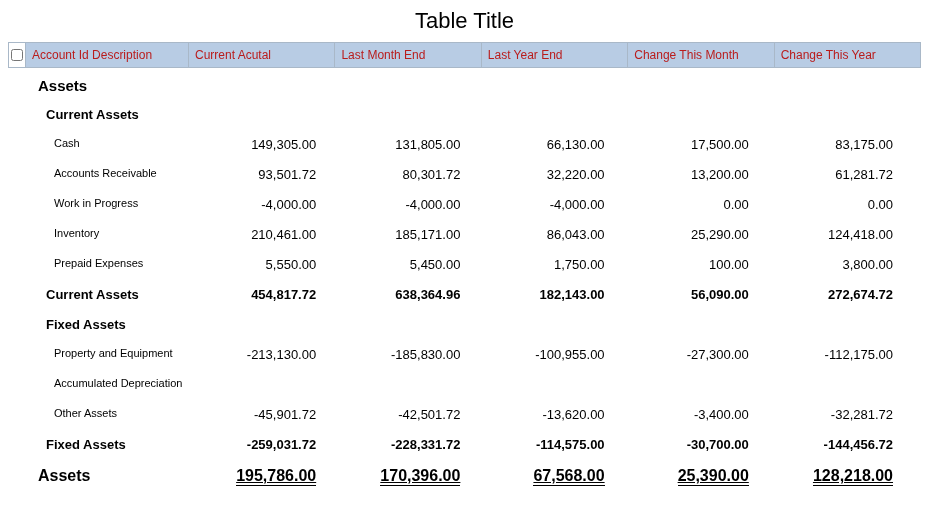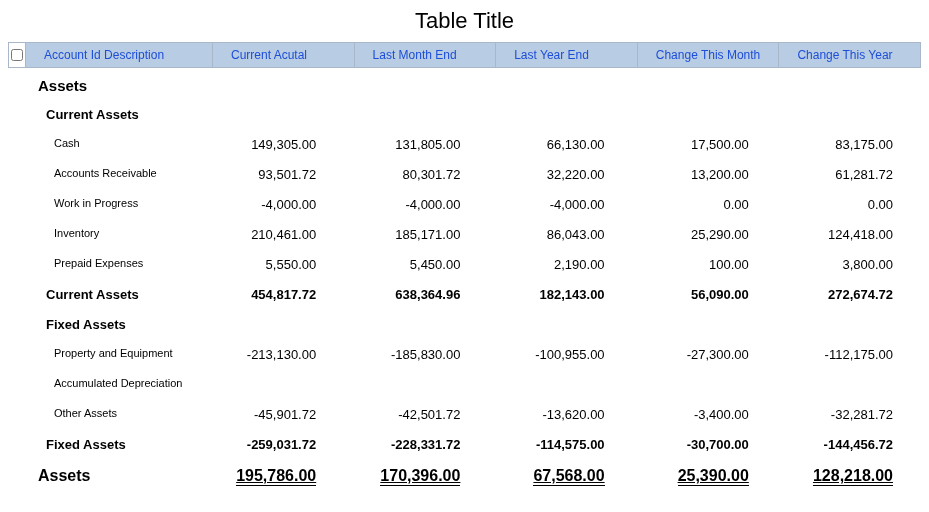--- a/index.html
+++ b/index.html
@@ -36,23 +36,23 @@
     justify-content: center;
   }
   .header-checkbox input {
     margin: 0;
     width: 12px;
     height: 12px;
   }
   .hcol {
     background: #b8cce4;
     border-right: 1px solid #a9b8c8;
-    padding: 4px 18px;
+    padding: 4px 6px;
     font-size: 12px;
-    color: #1d4ed8;
+    color: #b91c1c;
     display: flex;
     align-items: center;
     white-space: nowrap;
     overflow: hidden;
   }
   .hcol:last-child { border-right: none; }
   .hcol0 { width: 150px; }
   .hcol1 { flex: 1; }
   .hcol2 { flex: 1; }
   .hcol3 { flex: 1; text-align: center; }
@@ -155,21 +155,21 @@
       <div class="col-num">210,461.00</div>
       <div class="col-num">185,171.00</div>
       <div class="col-num">86,043.00</div>
       <div class="col-num">25,290.00</div>
       <div class="col-num">124,418.00</div>
     </div>
     <div class="row">
       <div class="col-label indent-2">Prepaid Expenses</div>
       <div class="col-num">5,550.00</div>
       <div class="col-num">5,450.00</div>
-      <div class="col-num">2,190.00</div>
+      <div class="col-num">1,750.00</div>
       <div class="col-num">100.00</div>
       <div class="col-num">3,800.00</div>
     </div>
     <div class="row subtotal">
       <div class="col-label indent-1">Current Assets</div>
       <div class="col-num">454,817.72</div>
       <div class="col-num">638,364.96</div>
       <div class="col-num">182,143.00</div>
       <div class="col-num">56,090.00</div>
       <div class="col-num">272,674.72</div>

